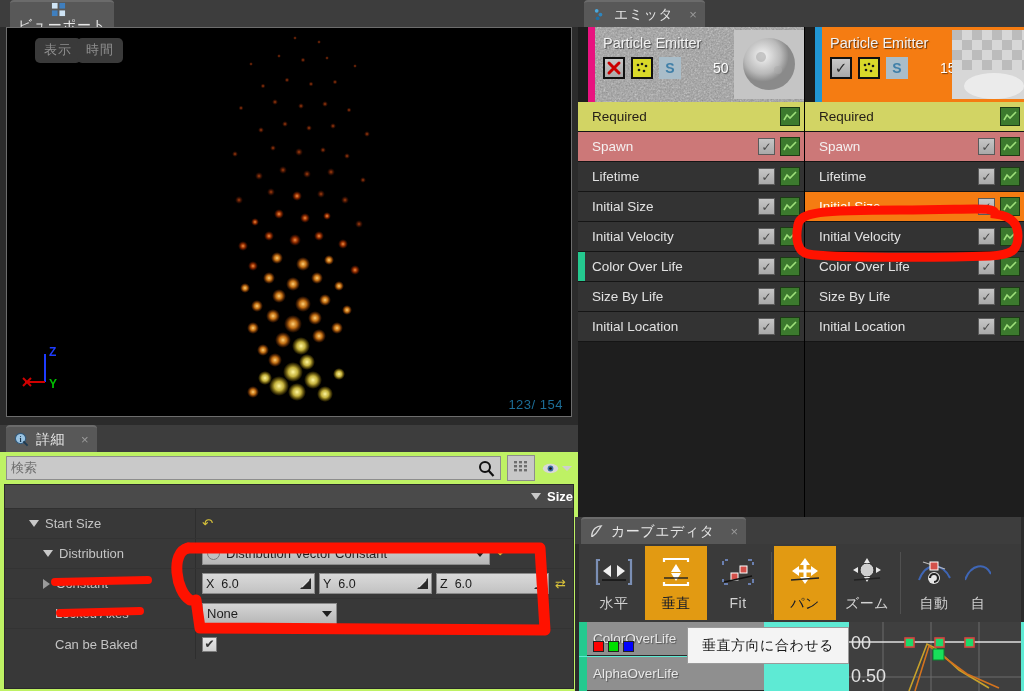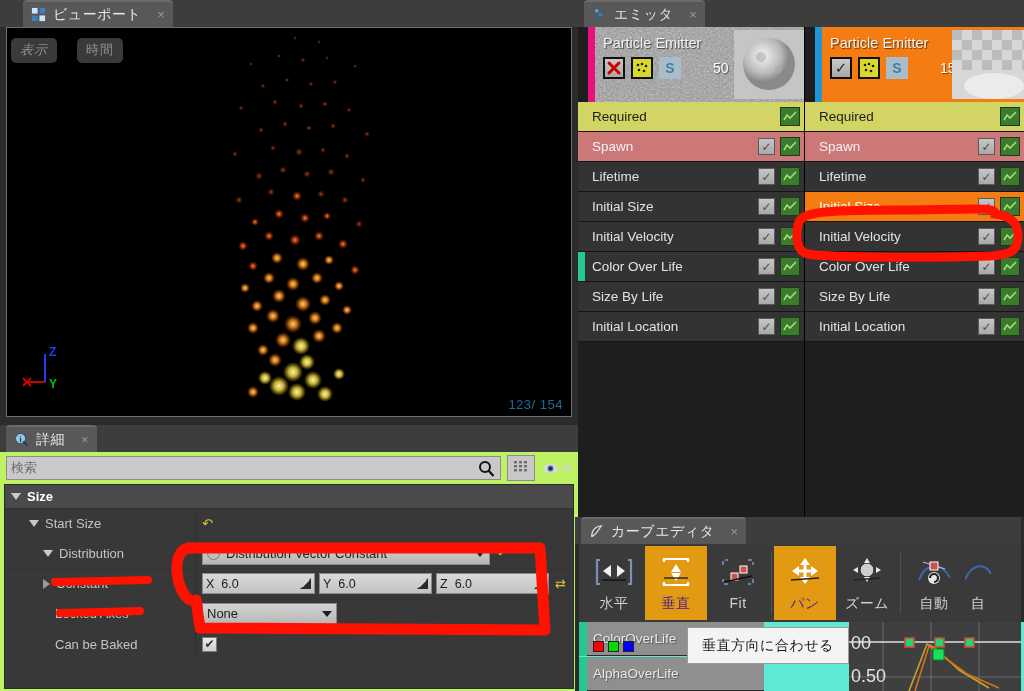--- a/index.html
+++ b/index.html
@@ -24,32 +24,32 @@
     font-size: 14px;
     border-top: 2px solid #6b6b6b;
   }
   .tab .tabicon { width: 15px; height: 15px; margin-right: 7px; flex: 0 0 auto; display:block; }
   .tab .tablabel { white-space: nowrap; letter-spacing: .5px; }
   .tab .tabclose { margin-left: 16px; color: #9a9a9a; font-size: 13px; line-height: 1; cursor: default; }
 
   
   #viewport-panel { position: absolute; left: 0; top: 0; width: 578px; height: 425px; background: #2b2b2b; }
   #viewport-tabbar { position: absolute; left: 0; top: 0; width: 578px; height: 27px; background: #3d3d3d; }
-  #viewport-tab { left: 23px; top: 0; }
+  #viewport-tab { left: 10px; top: 0; flex-direction: column; }
   #viewport-canvas {
     position: absolute; left: 6px; top: 27px; width: 566px; height: 390px;
     background: #000; border: 1px solid #6d6d6d; overflow: hidden;
   }
   .vp-btn {
     position: absolute; top: 10px;
     background: #3a3a3a; color: #8f8f8f; font-size: 13px;
     border-radius: 5px; padding: 3px 9px 4px 9px;
     letter-spacing: 1px;
   }
-  #vp-btn-display { left: 4px; font-style: italic; }
+  #vp-btn-display { left: 28px; }
   #vp-btn-time { left: 70px; }
   #particle-count {
     position: absolute; right: 8px; bottom: 4px;
     color: #1c6d96; font-size: 13px; letter-spacing: .5px;
   }
   #axis-gizmo { position: absolute; left: 12px; bottom: 20px; width: 52px; height: 52px; }
 
   
   #details-panel { position: absolute; left: 0; top: 425px; width: 578px; height: 266px; background: #282828; }
   #details-tabbar { position: absolute; left: 0; top: 0; width: 578px; height: 27px; background: #3d3d3d; }
@@ -66,20 +66,21 @@
     width: 28px; height: 26px; margin-left: 6px; background: #c7c7c7;
     border: 1px solid #8d8d8d; display: flex; align-items: center; justify-content: center;
   }
   #eye-btn { width: 30px; height: 26px; margin-left: 7px; display: flex; align-items: center; gap: 3px; }
 
   #prop-list { position: absolute; left: 4px; top: 32px; width: 570px; height: 205px; background: #383838; border: 1px solid #2a2a2a; }
   .cat-row {
     height: 24px; background: #4a4a4a; display: flex; align-items: center;
     padding-left: 6px; color: #fff; font-size: 13px; font-weight: bold;
     border-bottom: 1px solid #303030;
+    justify-content: flex-end;
   }
   .prop-row { height: 30px; display: flex; align-items: center; border-bottom: 1px solid #333; }
   .prop-name { width: 190px; flex: 0 0 190px; color: #c4c4c4; font-size: 13px; display: flex; align-items: center; height: 100%; }
   .prop-val { flex: 1 1 auto; height: 100%; display: flex; align-items: center; padding-left: 6px; border-left: 1px solid #2e2e2e; }
   .tri { width: 0; height: 0; margin-right: 6px; }
   .tri-down { border-left: 5px solid transparent; border-right: 5px solid transparent; border-top: 7px solid #c9c9c9; }
   .tri-right-hollow { width:0;height:0;border-top: 5px solid transparent; border-bottom: 5px solid transparent; border-left: 7px solid #9a9a9a; }
 
   .dd {
     height: 22px; background: linear-gradient(#d4d4d4, #b6b6b6);
@@ -143,21 +144,21 @@
   #curve-tabbar { position: absolute; left: 0; top: 0; width: 446px; height: 27px; background: #3d3d3d; }
   #curve-tab { left: 6px; top: 0; }
   #curve-toolbar {
     position: absolute; left: 4px; top: 27px; width: 442px; height: 78px;
     background: #3a3a3a; display: flex; align-items: stretch; padding: 2px 4px;
   }
   .ctool {
     width: 62px; display: flex; flex-direction: column; align-items: center; justify-content: flex-start;
     padding-top: 4px; color: #d2d2d2; font-size: 14px;
   }
-  .ctool.active { background: #e29a12; color: #4c1d95; }
+  .ctool.active { background: #e29a12; color: #0f172a; }
   .ctool .cglyph { height: 44px; display: flex; align-items: center; justify-content: center; }
   .ctool .clabel { margin-top: 1px; letter-spacing: .5px; }
   .ctool-sep { width: 1px; background: #505050; margin: 6px 2px; }
 
   #curve-graph { position: absolute; left: 4px; top: 105px; width: 515px; height: 69px; background: #5eead4; overflow: hidden; }
   .track { position: absolute; left: 0; width: 185px; height: 34px; background: #8f8f8f; border-bottom: 1px solid #2a2a2a; display: flex; align-items: center; }
   .track .trackaccent { width: 8px; height: 34px; background: #24c98f; flex: 0 0 8px; }
   .track .trackname { color: #e8e8e8; font-size: 13.5px; margin-left: 6px; text-shadow: 1px 1px 1px rgba(0,0,0,.4); }
   .swatches { position: absolute; left: 14px; bottom: 3px; display: flex; gap: 4px; }
   .sw { width: 11px; height: 11px; border: 1px solid #222; }

